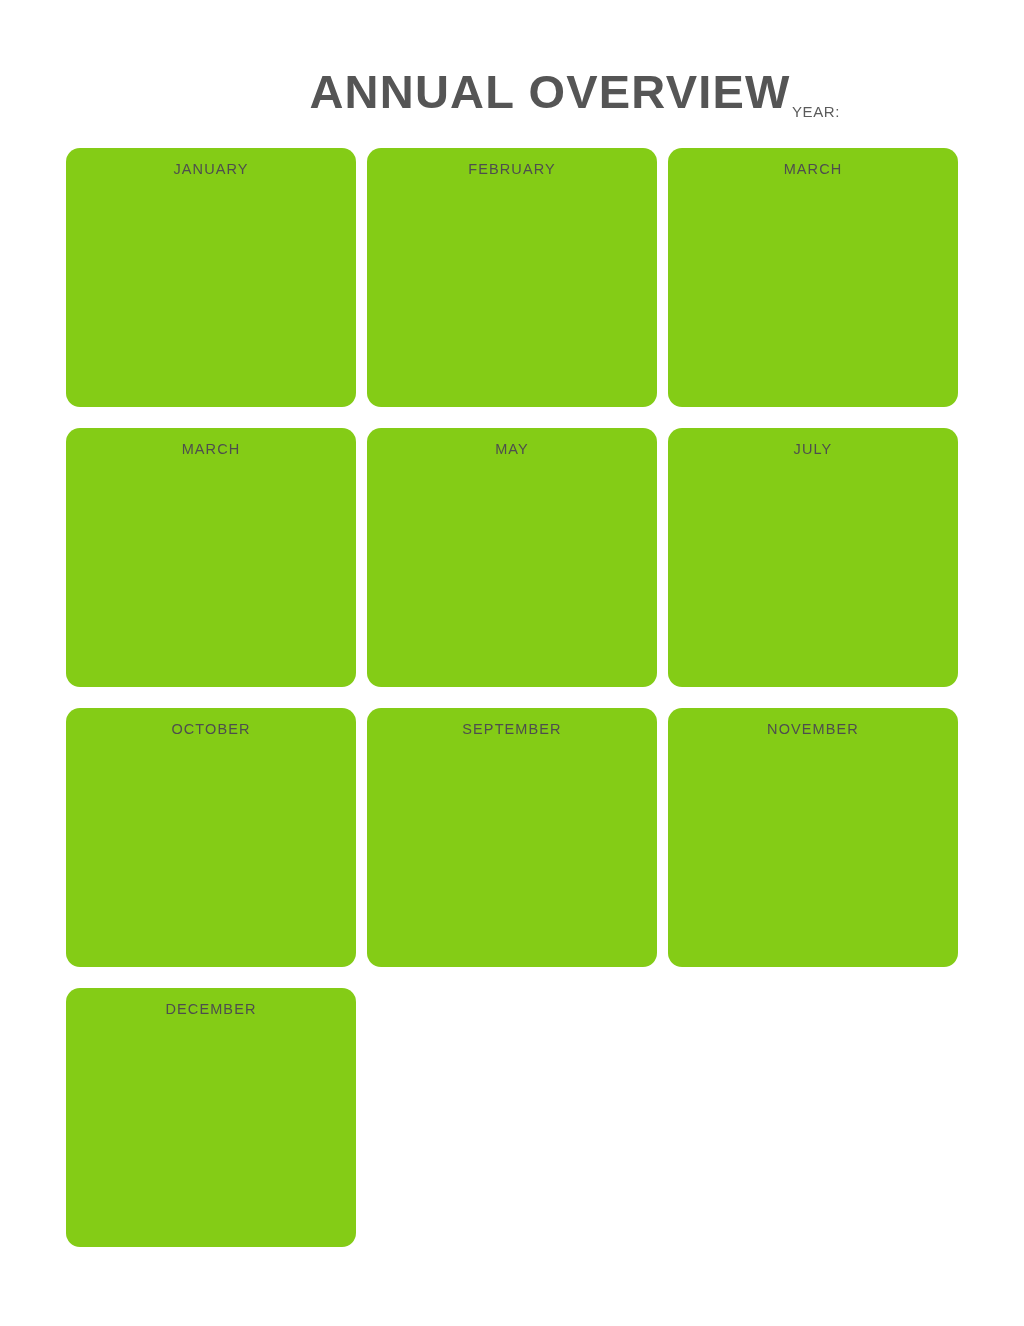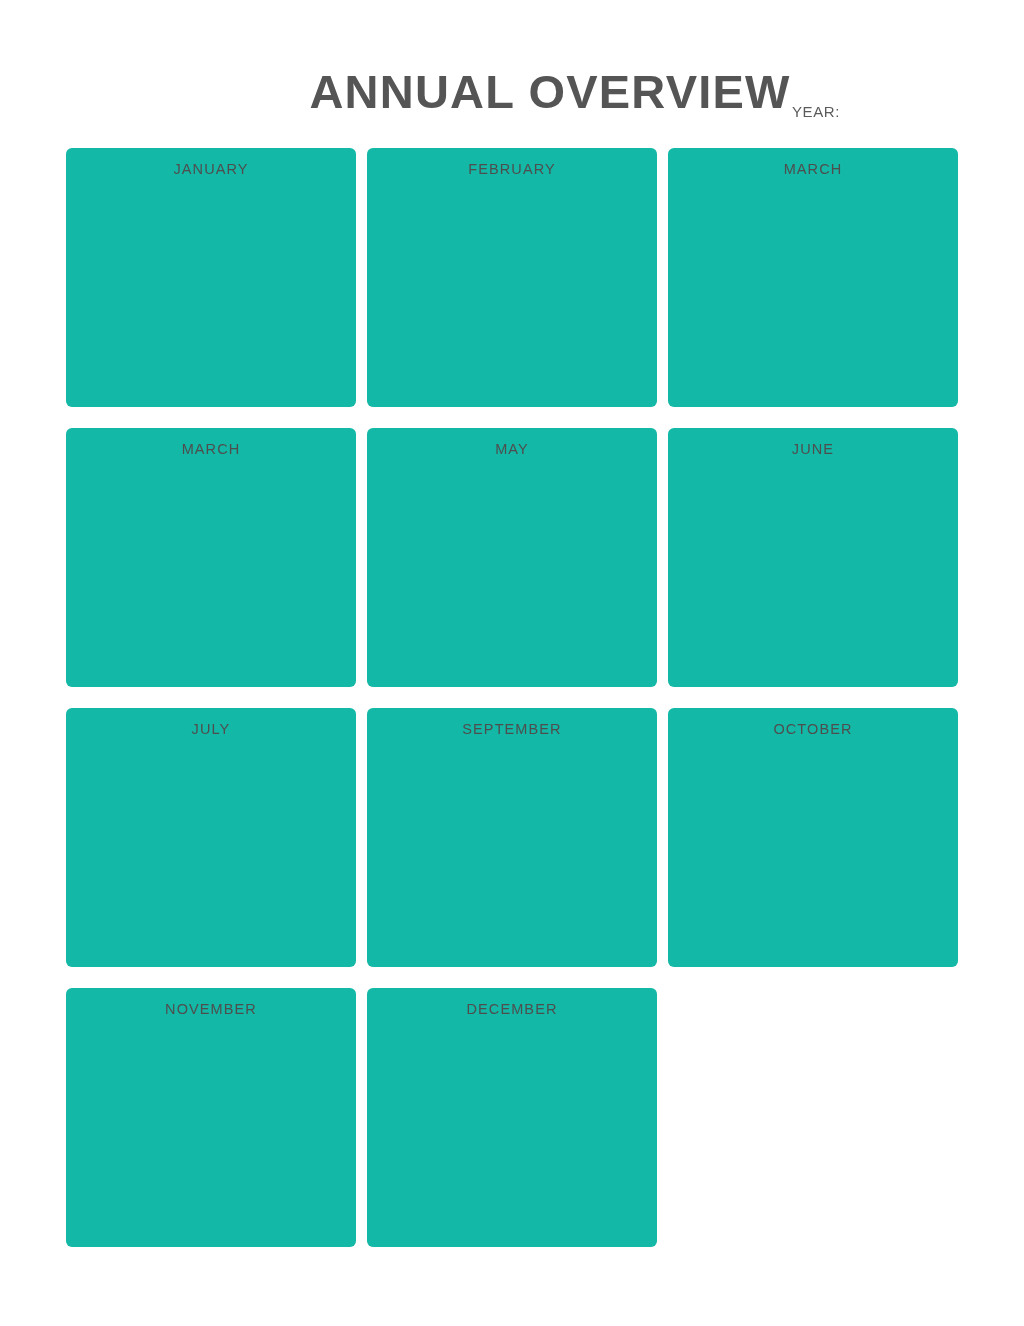--- a/index.html
+++ b/index.html
@@ -74,22 +74,22 @@
     display: grid;
     grid-template-columns: repeat(3, 1fr);
     grid-template-rows: repeat(4, 1fr);
     column-gap: 11px;
     row-gap: 21px;
     box-sizing: border-box;
   }
 
   .month-card {
     position: relative;
-    background: #14b8a6;
-    border-radius: 6px;
+    background: #84cc16;
+    border-radius: 14px;
     box-sizing: border-box;
     overflow: hidden;
   }
 
   .month-name {
     position: absolute;
     left: 0;
     right: 0;
     top: 14px;
     text-align: center;
@@ -141,38 +141,34 @@
     <div class="month-card">
       <div class="month-name">MARCH</div>
       <div class="month-writing-area"></div>
     </div>
 
     <div class="month-card">
       <div class="month-name">MAY</div>
       <div class="month-writing-area"></div>
     </div>
 
-    <div class="month-card">
-      <div class="month-name">JUNE</div>
-      <div class="month-writing-area"></div>
-    </div>
 
     <div class="month-card">
       <div class="month-name">JULY</div>
       <div class="month-writing-area"></div>
     </div>
 
 
     <div class="month-card">
-      <div class="month-name">SEPTEMBER</div>
+      <div class="month-name">OCTOBER</div>
       <div class="month-writing-area"></div>
     </div>
 
     <div class="month-card">
-      <div class="month-name">OCTOBER</div>
+      <div class="month-name">SEPTEMBER</div>
       <div class="month-writing-area"></div>
     </div>
 
     <div class="month-card">
       <div class="month-name">NOVEMBER</div>
       <div class="month-writing-area"></div>
     </div>
 
     <div class="month-card">
       <div class="month-name">DECEMBER</div>

